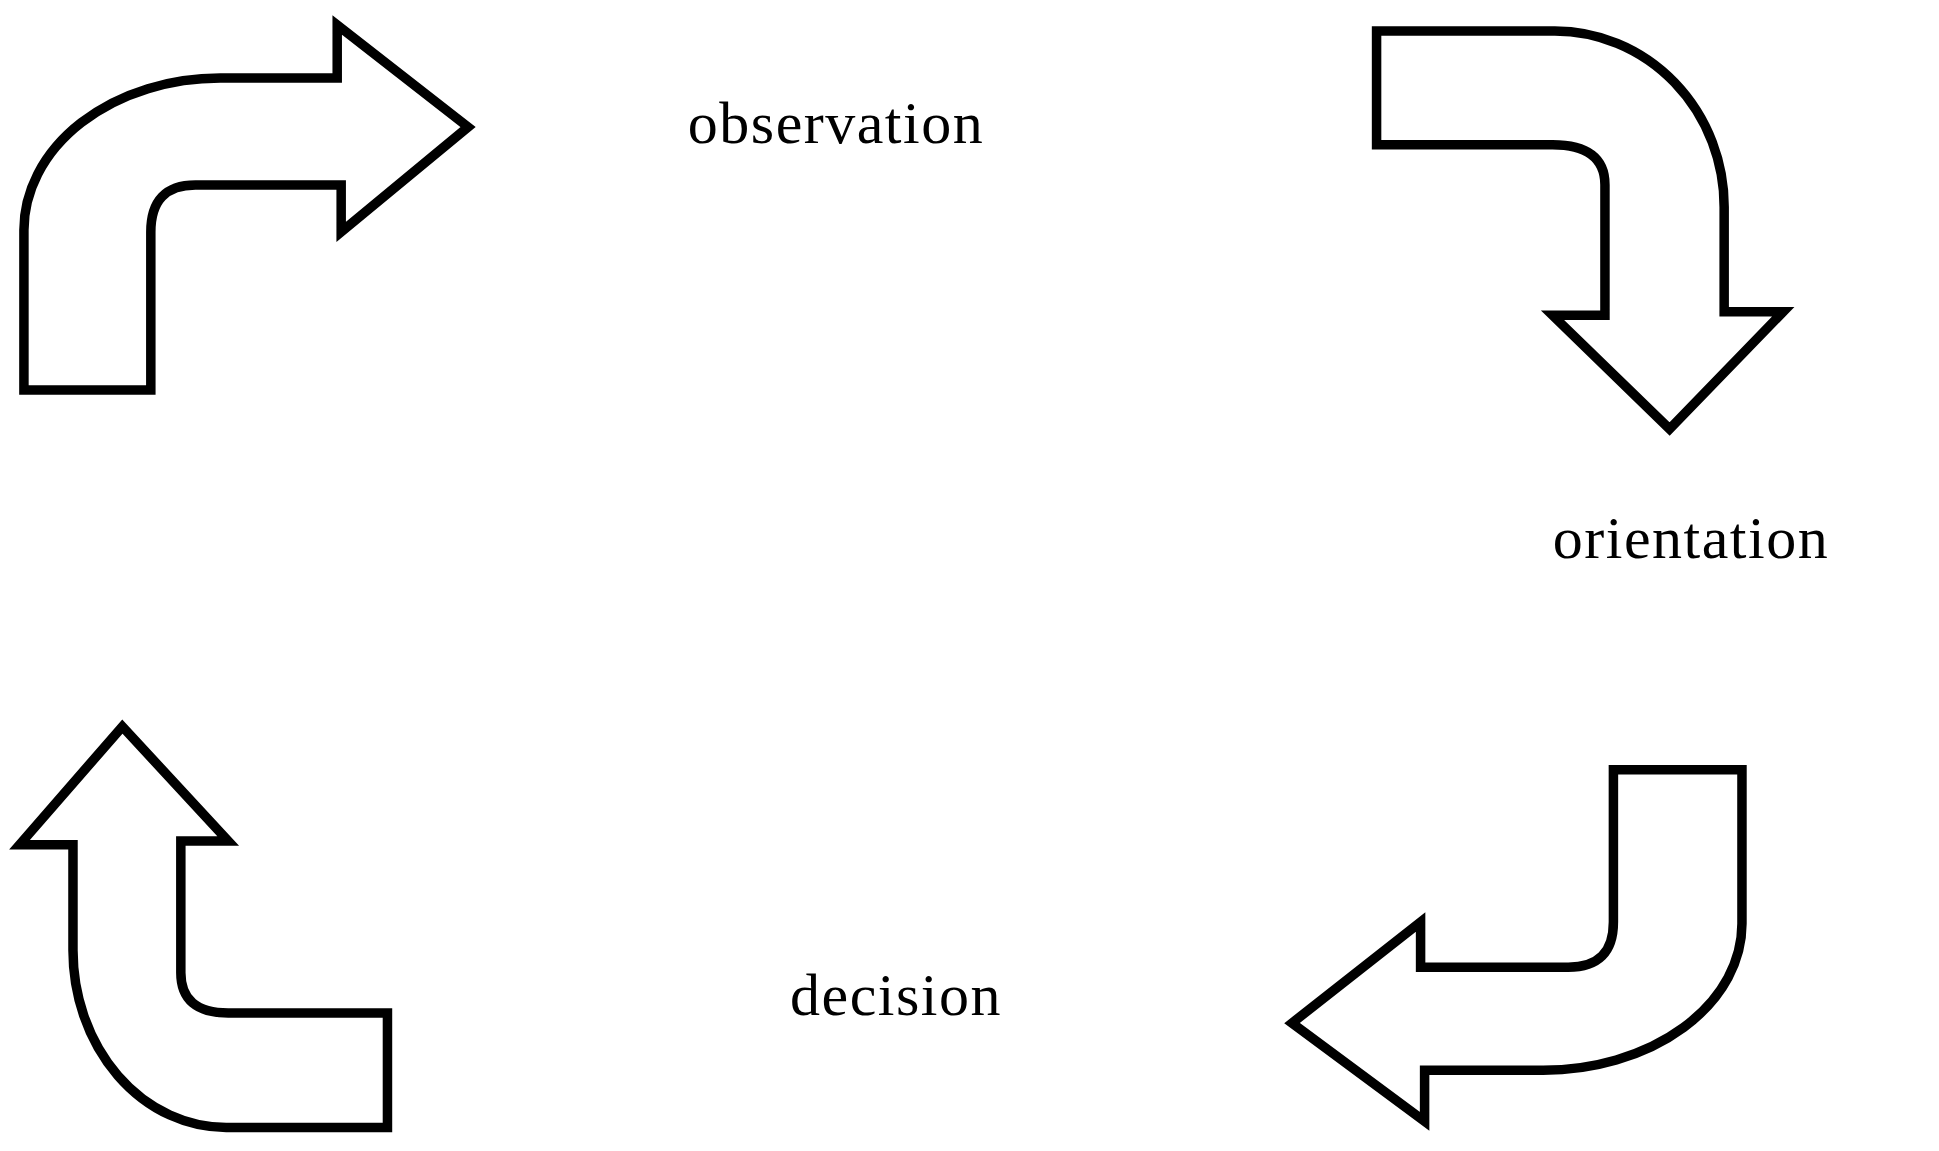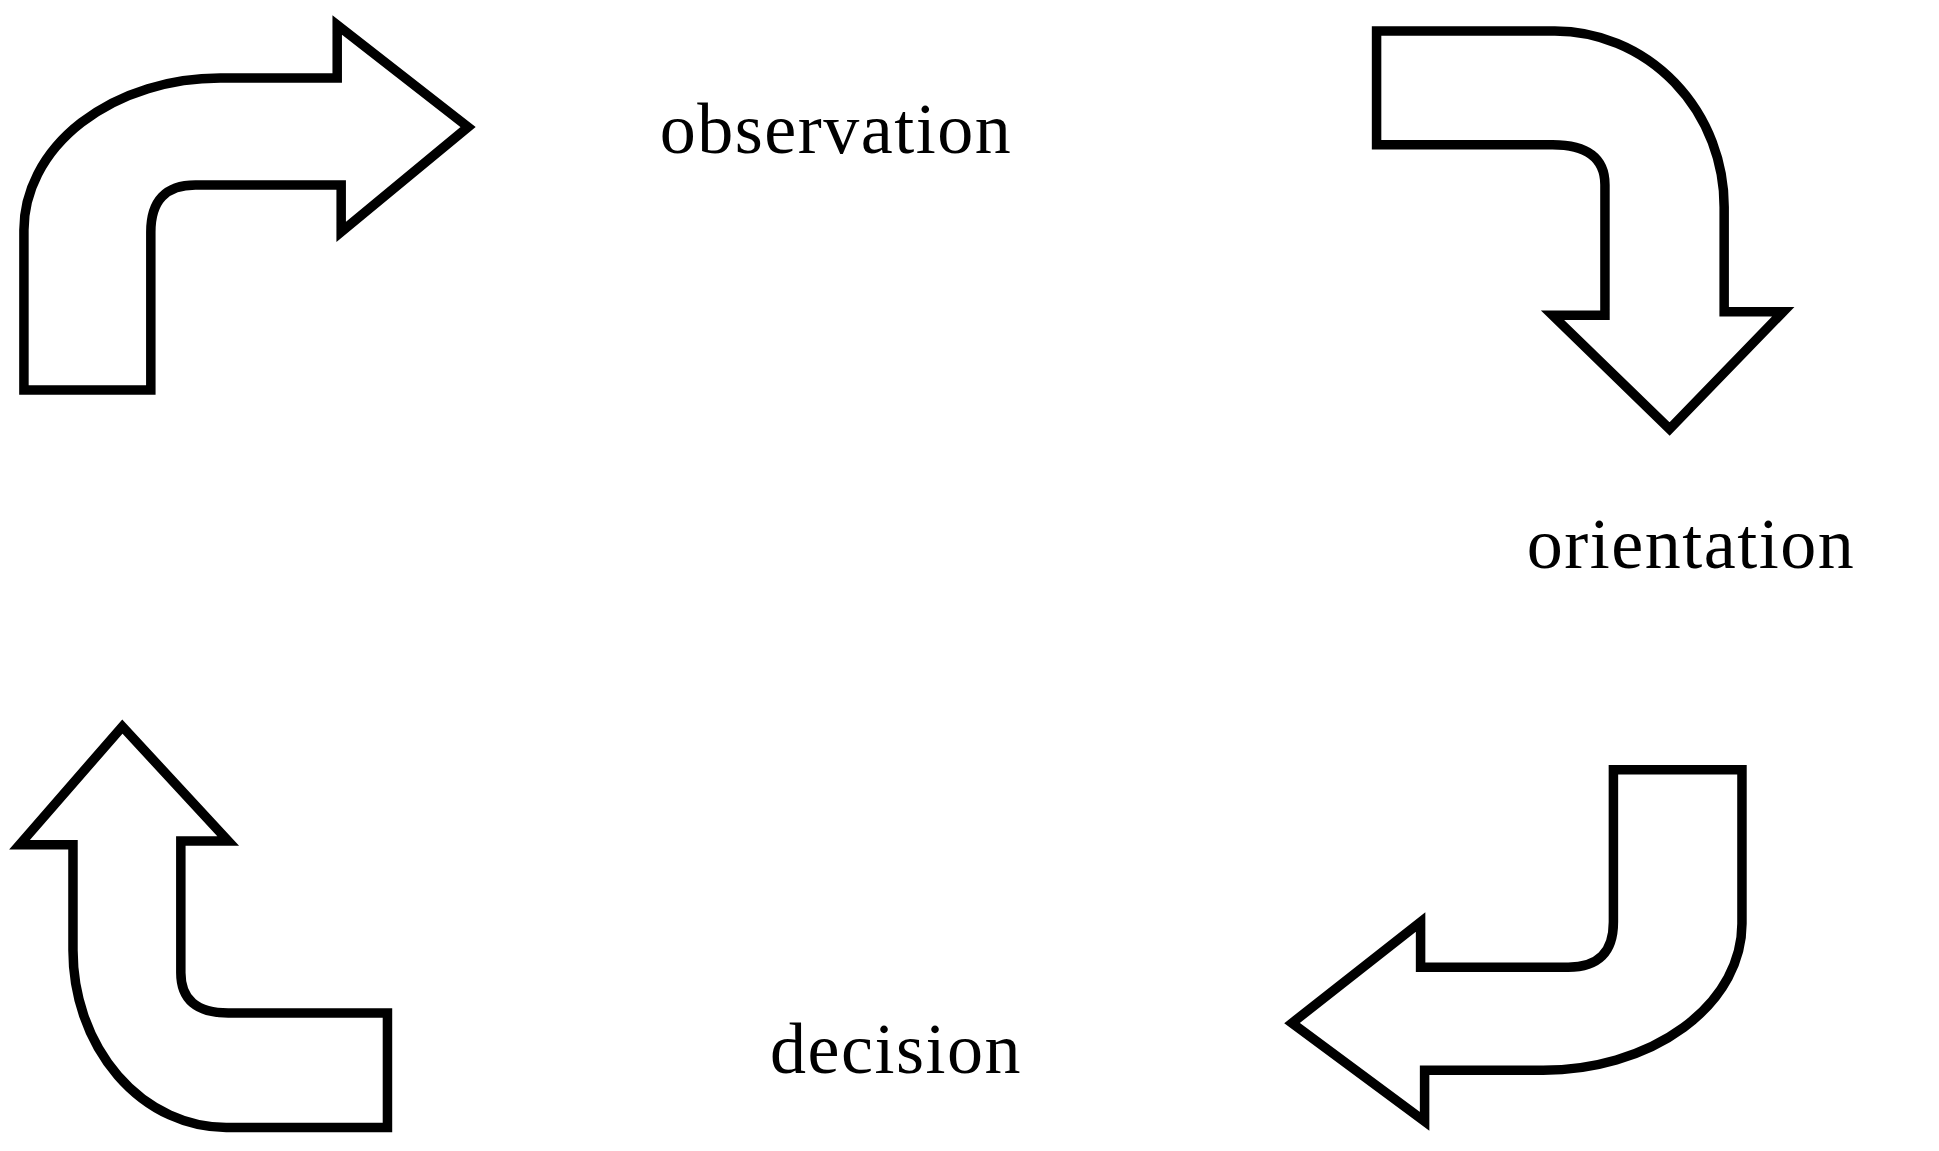--- a/index.html
+++ b/index.html
@@ -11,21 +11,21 @@
     position: relative;
     width: 1939px;
     height: 1151px;
     background: #ffffff;
     overflow: hidden;
     font-family: "Liberation Serif", "DejaVu Serif", serif;
   }
   .node-label {
     position: absolute;
     transform: translateX(-50%);
-    font-size: 72px;
+    font-size: 60px;
     line-height: 1;
     letter-spacing: 1.5px;
     color: #000000;
     white-space: nowrap;
     user-select: none;
   }
   .arrow {
     position: absolute;
     display: block;
     overflow: visible;
@@ -70,16 +70,16 @@
   </svg>
 
   <svg class="arrow arrow-rot270" style="left:-6px; top:737px; width:417px; height:380px;" viewBox="13 18 466 377" preserveAspectRatio="none">
     <use href="#bentArrowPath"></use>
   </svg>
 
   <div class="node-label" style="left:836px; top:93px;">observation</div>
 
   <div class="node-label" style="left:1691px; top:508px;">orientation</div>
 
-  <div class="node-label" style="left:896px; top:1013px;">decision</div>
+  <div class="node-label" style="left:896px; top:965px;">decision</div>
 
 
 </div>
 
 </body></html>

